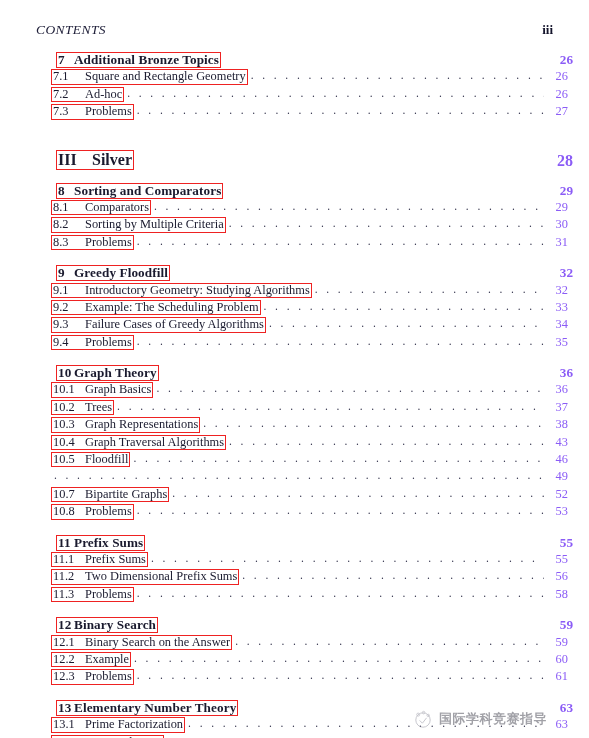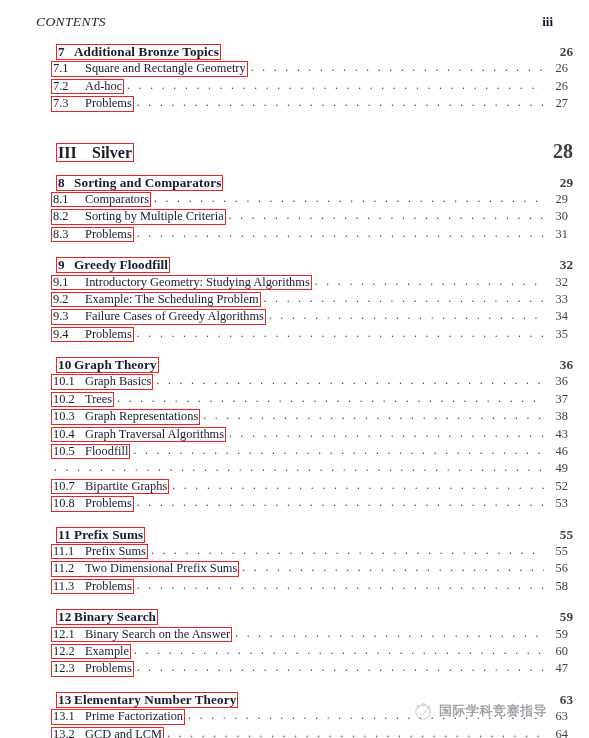--- a/index.html
+++ b/index.html
@@ -14,20 +14,21 @@
     overflow: hidden;
     font-family: "Liberation Serif", "DejaVu Serif", serif;
     color: #1a1a2e;
   }
 
   .page {
     position: relative;
     width: 589px;
     height: 630px;
     box-sizing: border-box;
+    margin-top: 8px;
   }
 
   
   .page-header {
     position: absolute;
     top: 14px;
     left: 36px;
     right: 36px;
     display: flex;
     justify-content: space-between;
@@ -82,21 +83,21 @@
     letter-spacing: 2.9px;
     font-size: 11.5px;
     position: relative;
     top: -1px;
   }
 
   .folio {
     flex: 0 0 auto;
     text-align: right;
     min-width: 22px;
-    color: #404040;
+    color: #8b5cf6;
   }
 
   
   .entry.chapter {
     font-weight: bold;
     font-size: 13.2px;
     margin-top: 0;
   }
   .entry.chapter .linkbox {
     letter-spacing: 0.1px;
@@ -109,27 +110,28 @@
     font-size: 13.2px;
   }
   .entry.chapter .leader {
     visibility: hidden;
   }
 
   
   .entry.part {
     font-weight: bold;
     font-size: 16px;
+    align-items: flex-end;
   }
   .entry.part .num {
     min-width: 34px;
   }
   .entry.part .folio {
     font-weight: bold;
-    font-size: 20px;
+    font-size: 16px;
   }
   .entry.part .leader {
     visibility: hidden;
   }
 
   
   .entry.section {
     font-size: 12.4px;
     padding-left: 15px;
   }
@@ -335,21 +337,21 @@
         <span class="folio">59</span>
       </div>
       <div class="entry section row">
         <span class="linkbox"><span class="num wide">12.2</span><span>Example</span></span>
         <span class="leader">. . . . . . . . . . . . . . . . . . . . . . . . . . . . . . . . . . . . . . . . . . . . . . . . . . . . . . . . . . . . . . . . . . . . . . . . . . . . . . . . . . . . . . . . . . . . . . . . . . . . . . . . . . . . . . . . . . . . . . . . </span>
         <span class="folio">60</span>
       </div>
       <div class="entry section row">
         <span class="linkbox"><span class="num wide">12.3</span><span>Problems</span></span>
         <span class="leader">. . . . . . . . . . . . . . . . . . . . . . . . . . . . . . . . . . . . . . . . . . . . . . . . . . . . . . . . . . . . . . . . . . . . . . . . . . . . . . . . . . . . . . . . . . . . . . . . . . . . . . . . . . . . . . . . . . . . . . . . </span>
-        <span class="folio">47</span>
+        <span class="folio">61</span>
       </div>
       <div class="gap-chapter"></div>
       <div class="entry chapter row">
         <span class="linkbox"><span class="num">13</span><span>Elementary Number Theory</span></span>
         <span class="leader">. . . . . . . . . . . . . . . . . . . . . . . . . . . . . . . . . . . . . . . . . . . . . . . . . . . . . . . . . . . . . . . . . . . . . . . . . . . . . . . . . . . . . . . . . . . . . . . . . . . . . . . . . . . . . . . . . . . . . . . . </span>
         <span class="folio">63</span>
       </div>
       <div class="entry section row">
         <span class="linkbox"><span class="num wide">13.1</span><span>Prime Factorization</span></span>
         <span class="leader">. . . . . . . . . . . . . . . . . . . . . . . . . . . . . . . . . . . . . . . . . . . . . . . . . . . . . . . . . . . . . . . . . . . . . . . . . . . . . . . . . . . . . . . . . . . . . . . . . . . . . . . . . . . . . . . . . . . . . . . . </span>

